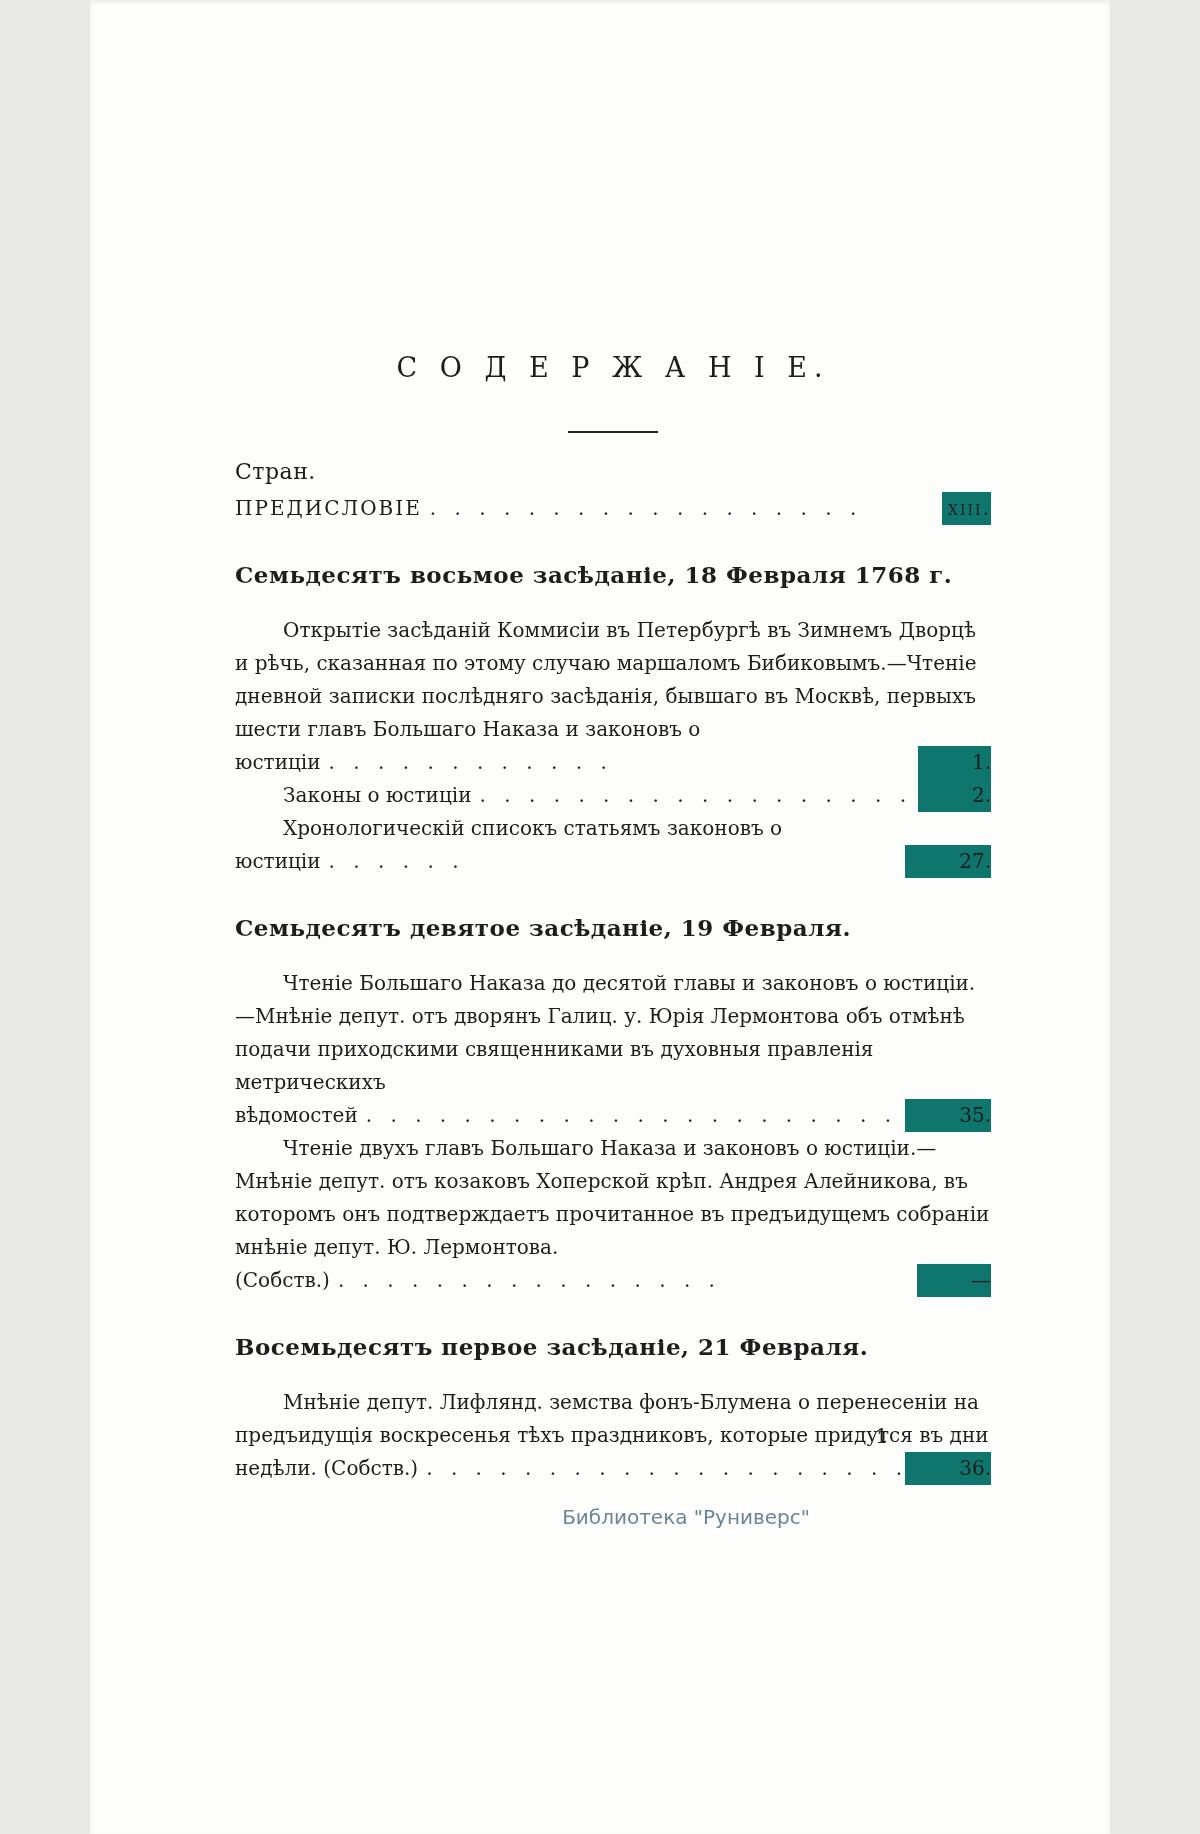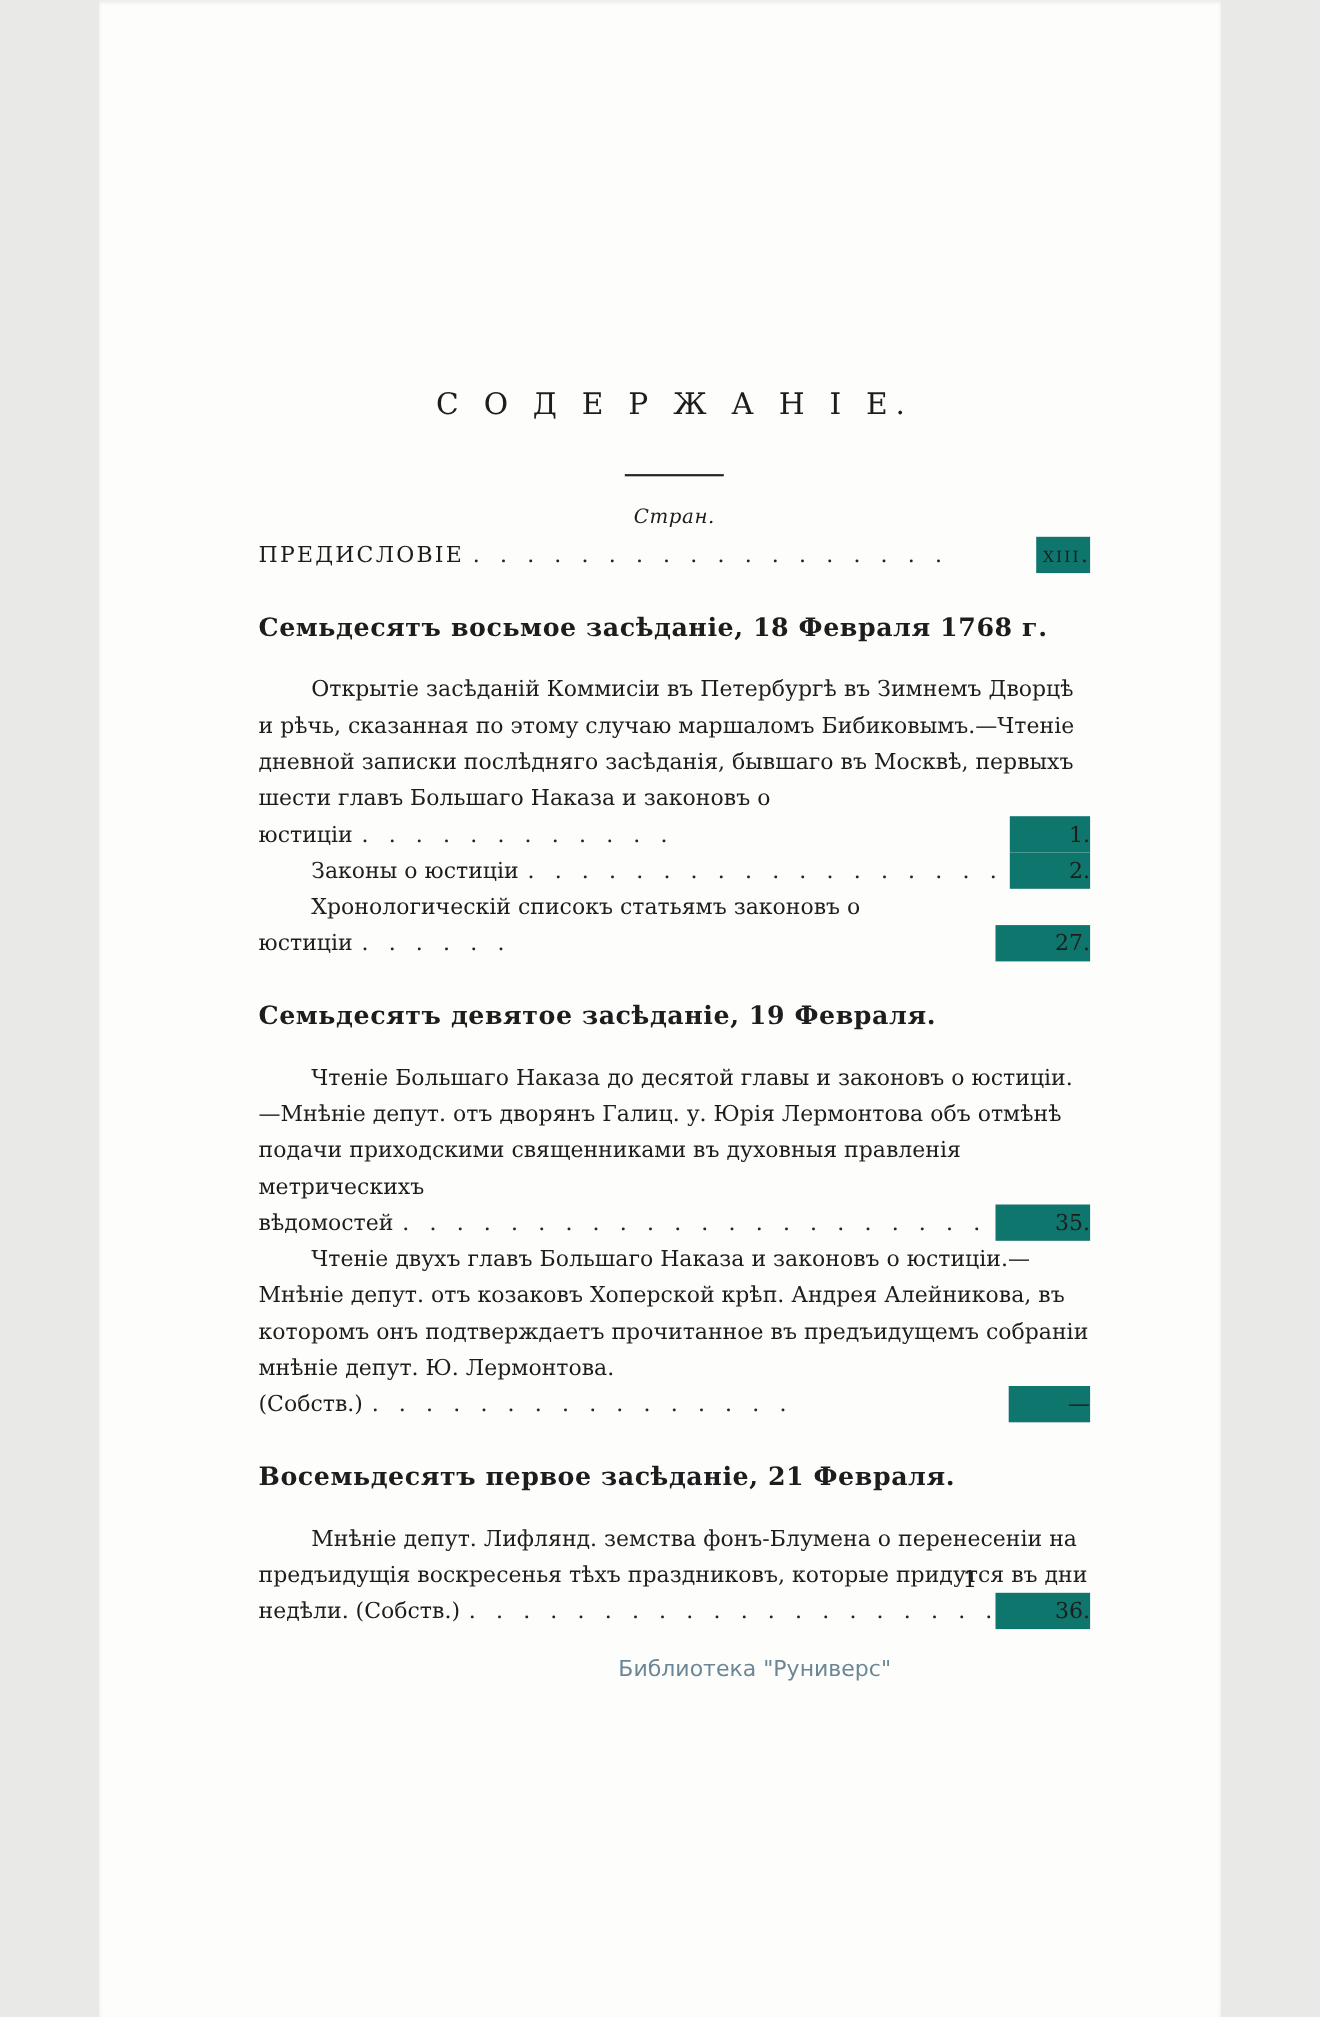--- a/index.html
+++ b/index.html
@@ -25,25 +25,24 @@
     font-weight:normal;
     margin:0;
   }
   .divider{
     width:90px;
     height:0;
     border-top:2px solid #242424;
     margin:48px auto 0 auto;
   }
   .col-label{
-    text-align:center;
-    font-size:18px;
+    text-align:left;
+    font-size:22px;
     margin-top:26px;
     letter-spacing:.5px;
-    font-style:italic;
   }
   .entry{
     position:relative;
     font-size:20px;
     line-height:33px;
     text-indent:0;
   }
   .entry.para{ text-indent:48px; }
   .entry .dots{
     letter-spacing:6px;

